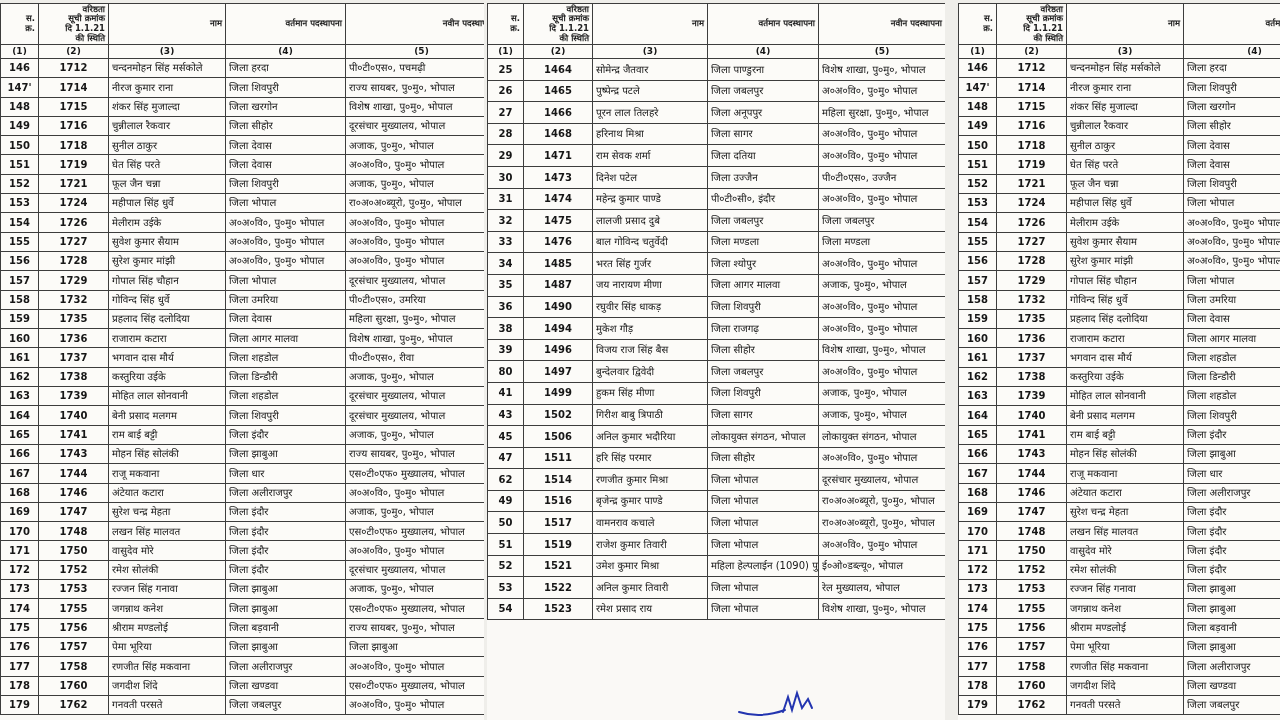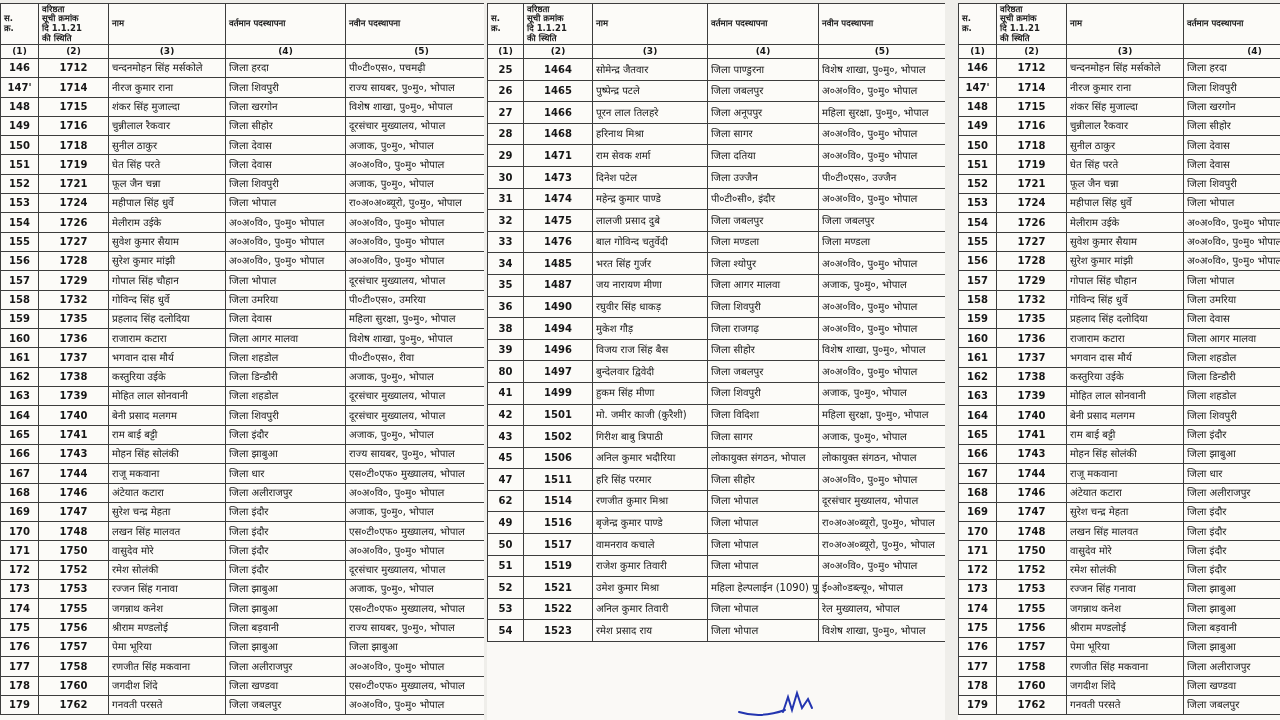--- a/index.html
+++ b/index.html
@@ -25,24 +25,24 @@
   #page-right table{width:367px;}
   th,td{
     border:1px solid #3d3d3d;
     overflow:hidden;white-space:nowrap;
     padding:0 3px;
     font-size:10px;line-height:1.15;
     vertical-align:middle;
   }
   th.h{
     height:40px;font-size:8.5px;font-weight:bold;color:#222;
-    text-align:left;vertical-align:middle;
+    text-align:right;vertical-align:middle;
     white-space:pre-line;line-height:1.12;
   }
-  th.h.c{text-align:left;}
+  th.h.c{text-align:right;}
   th.n{height:13px;font-size:9px;font-weight:bold;text-align:center;}
   td.num{text-align:center;font-weight:bold;font-size:10px;}
   #page-left td,#page-right td{height:18.3px;}
   #page-middle td{height:20.6px;}
   td.txt{text-align:left;}
   .ink{position:absolute;left:735px;top:686px;width:110px;height:34px;}
 </style>
 </head>
 <body>
 
@@ -454,27 +454,20 @@
           <td class="txt">अ०अ०वि०, पु०मु० भोपाल</td>
         </tr>
         <tr>
           <td class="num">41</td>
           <td class="num">1499</td>
           <td class="txt">हुकम सिंह मीणा</td>
           <td class="txt">जिला शिवपुरी</td>
           <td class="txt">अजाक, पु०मु०, भोपाल</td>
         </tr>
         <tr>
-          <td class="num">42</td>
-          <td class="num">1501</td>
-          <td class="txt">मो. जमीर काजी (कुरैशी)</td>
-          <td class="txt">जिला विदिशा</td>
-          <td class="txt">महिला सुरक्षा, पु०मु०, भोपाल</td>
-        </tr>
-        <tr>
           <td class="num">43</td>
           <td class="num">1502</td>
           <td class="txt">गिरीश बाबु त्रिपाठी</td>
           <td class="txt">जिला सागर</td>
           <td class="txt">अजाक, पु०मु०, भोपाल</td>
         </tr>
         <tr>
           <td class="num">45</td>
           <td class="num">1506</td>
           <td class="txt">अनिल कुमार भदौरिया</td>

